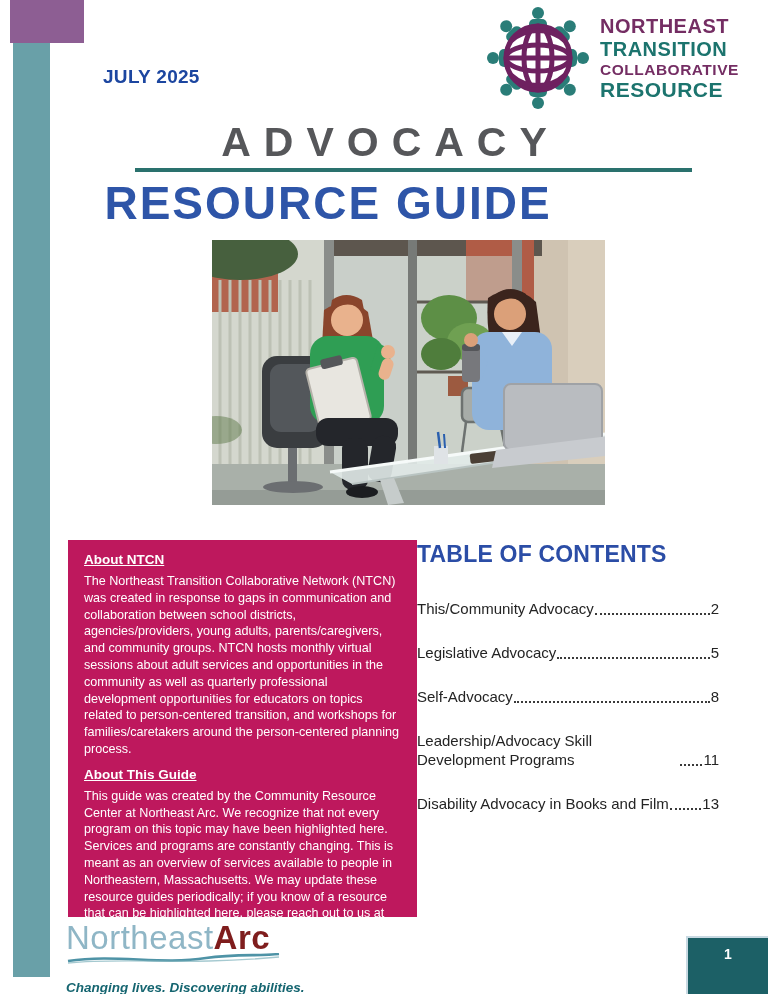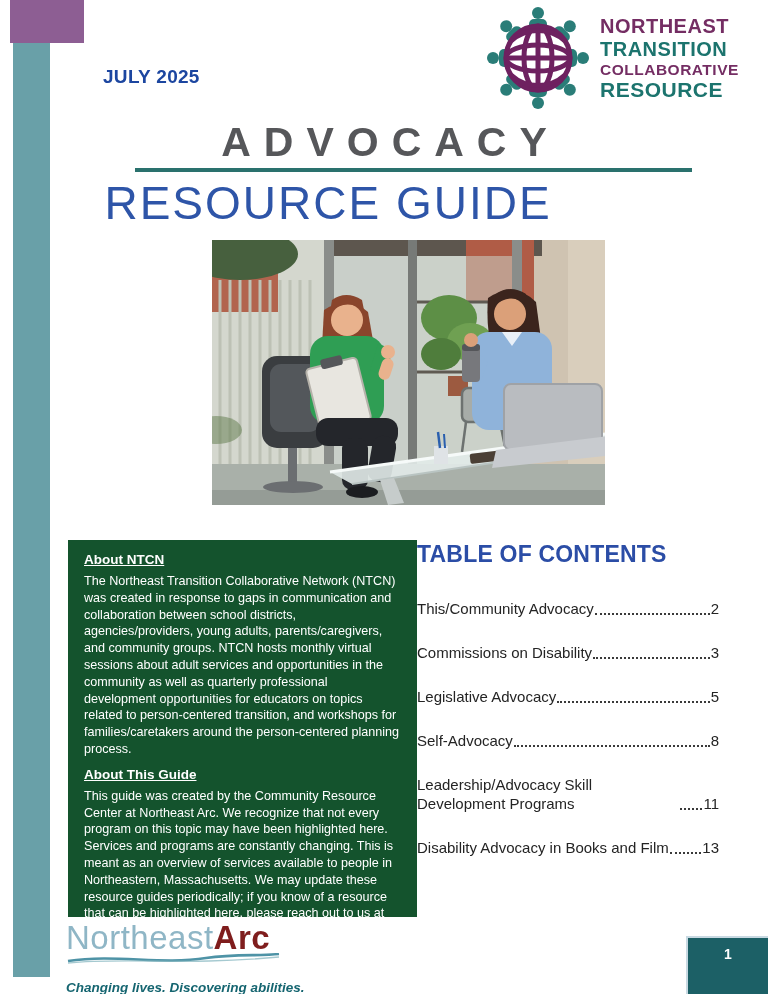--- a/index.html
+++ b/index.html
@@ -26,28 +26,28 @@
   .w-l1 { color:#742d63; font-size:20px; margin-bottom:3px; }
   .w-l2 { color:#1c746e; font-size:20px; margin-bottom:3px; }
   .w-l3 { color:#742d63; font-size:15.5px; margin-bottom:1px; }
   .w-l4 { color:#1c746e; font-size:21px; }
 
   
   .kicker { position:absolute; left:0; top:119px; width:768px; text-align:center;
             font-size:41px; font-weight:bold; color:#56575a; letter-spacing:13px; padding-left:13px; }
   .title-rule { position:absolute; left:135px; top:168px; width:557px; height:4px; background:#2a716d; }
   .main-title { position:absolute; left:0; top:176px; width:656px; text-align:center;
-                font-size:46px; font-weight:normal; color:#2e55a8; letter-spacing:2px; }
+                font-size:46px; font-weight:bold; color:#2e55a8; letter-spacing:2px; }
 
   
   .photo { position:absolute; left:212px; top:240px; width:393px; height:265px; background:#c9cfc9; }
 
   
   .about-box { position:absolute; left:68px; top:540px; width:349px; height:377px;
-               background:#14532d; color:#ffffff; padding:12px 16px 10px 16px; overflow:hidden; }
+               background:#be185d; color:#ffffff; padding:12px 16px 10px 16px; overflow:hidden; }
   .about-h { font-size:13.5px; font-weight:bold; text-decoration:underline; margin-bottom:6px; }
   .about-p { font-size:12.6px; line-height:16.8px; margin-bottom:9px; }
 
   
   .toc { position:absolute; left:417px; top:541px; width:302px; }
   .toc-h { font-size:23px; font-weight:bold; color:#2b4da6; letter-spacing:0.2px; }
   .toc-list { margin-top:31px; }
   .toc-entry { display:flex; align-items:flex-end; font-size:15px; color:#242424;
                line-height:19px; margin-bottom:25px; }
   .toc-label { max-width:262px; }
@@ -252,25 +252,20 @@
 
   <div class="toc">
     <div class="toc-h">TABLE OF CONTENTS</div>
     <div class="toc-list">
       <div class="toc-entry">
         <span class="toc-label">This/Community Advocacy</span>
         <span class="toc-dots"></span>
         <span class="toc-page">2</span>
       </div>
       <div class="toc-entry">
-        <span class="toc-label">Commissions on Disability</span>
-        <span class="toc-dots"></span>
-        <span class="toc-page">3</span>
-      </div>
-      <div class="toc-entry">
         <span class="toc-label">Legislative Advocacy</span>
         <span class="toc-dots"></span>
         <span class="toc-page">5</span>
       </div>
       <div class="toc-entry">
         <span class="toc-label">Self-Advocacy</span>
         <span class="toc-dots"></span>
         <span class="toc-page">8</span>
       </div>
       <div class="toc-entry">

